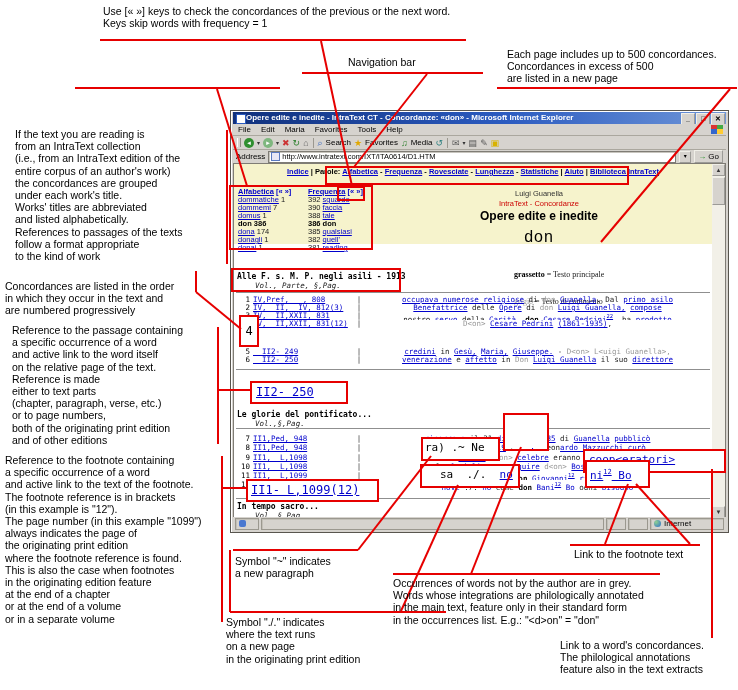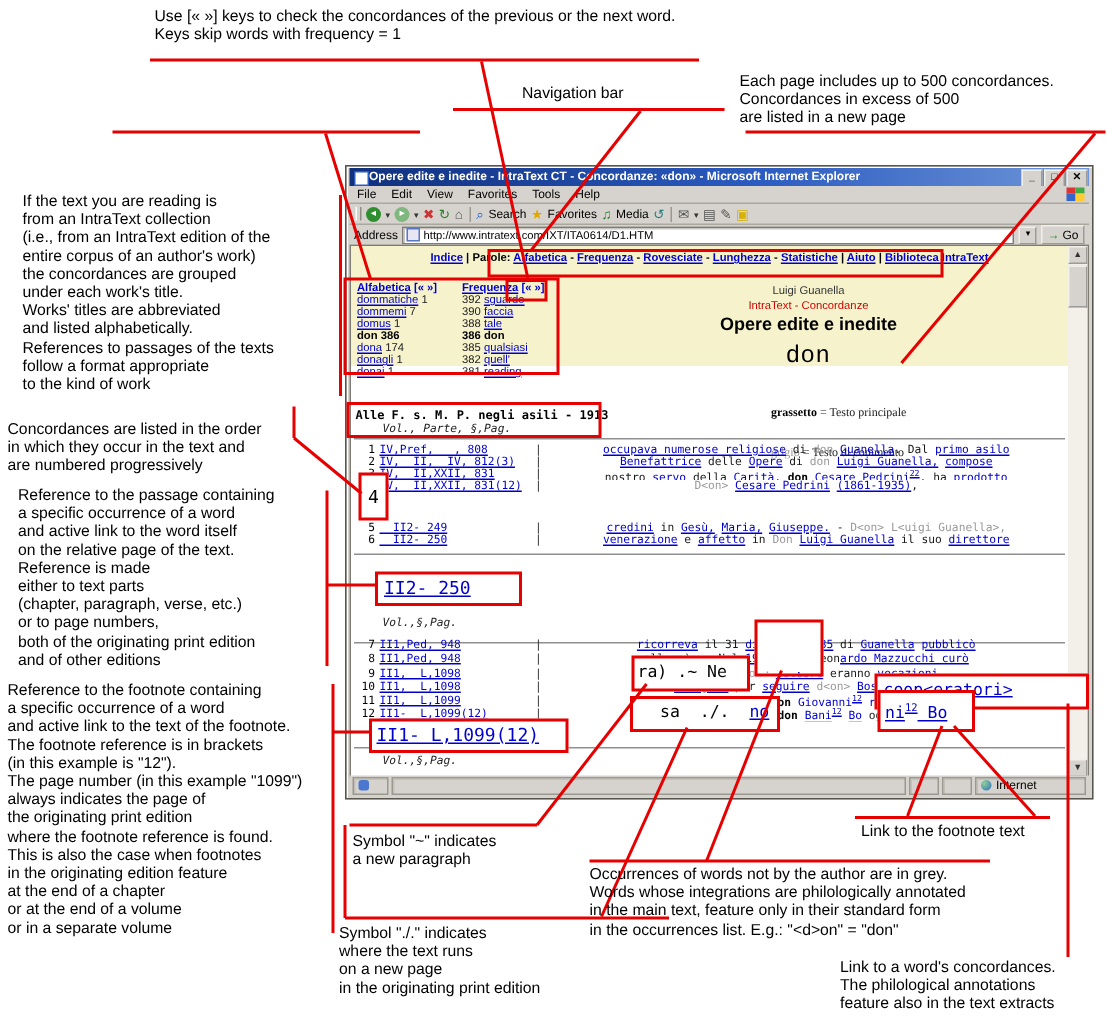--- a/index.html
+++ b/index.html
@@ -110,21 +110,21 @@
   sup.m-lk{font-size:7px}
 </style>
 </head>
 <body>
 
 <div id="canvas">
 
   <div class="ann" style="left:103px;top:5px">Use [« »] keys to check the concordances of the previous or the next word.
 Keys skip words with frequency = 1</div>
   <div class="ann" style="left:348px;top:56px">Navigation bar</div>
-  <div class="ann" style="left:493px;top:48px">Each page includes up to 500 concordances.
+  <div class="ann" style="left:507px;top:48px">Each page includes up to 500 concordances.
 Concordances in excess of 500
 are listed in a new page</div>
   <div class="ann" style="left:15px;top:128px">If the text you are reading is
 from an IntraText collection
 (i.e., from an IntraText edition of the
 entire corpus of an author's work)
 the concordances are grouped
 under each work's title.
 Works' titles are abbreviated
 and listed alphabetically.
@@ -180,21 +180,21 @@
       <span class="tbtns">
         <span class="tbtn">_</span>
         <span class="tbtn">□</span>
         <span class="tbtn">✕</span>
       </span>
     </div>
     <div id="menubar">
       <span id="menu-items" style="display:flex">
           <span class="menu-item">File</span>
           <span class="menu-item">Edit</span>
-          <span class="menu-item">View</span>
+          <span class="menu-item">Maria</span>
           <span class="menu-item">Favorites</span>
           <span class="menu-item">Tools</span>
           <span class="menu-item">Help</span>
         </span>
       <span id="ie-logo">
           <i></i>
           <i></i>
           <i></i>
           <i></i>
         </span>
@@ -285,29 +285,31 @@
             <div class="row"><span class="rnum">1</span><span class="rref lk">IV,Pref,   , 808</span><span class="rpipe">|</span><span class="rtxt"><span class="lk">occupava numerose religiose</span><span class="pl"> di </span><span class="gy">don</span><span class="pl"> </span><span class="lk">Guanella</span><span class="pl">. Dal </span><span class="lk">primo asilo</span></span></div>
             <div class="row"><span class="rnum">2</span><span class="rref lk">IV,  II,  IV, 812(3)</span><span class="rpipe">|</span><span class="rtxt"><span class="lk">Benefattrice</span><span class="pl"> delle </span><span class="lk">Opere</span><span class="pl"> di </span><span class="gy">don</span><span class="pl"> </span><span class="lk">Luigi Guanella,</span><span class="pl"> </span><span class="lk">compose</span></span></div>
             <div class="row"><span class="rnum">3</span><span class="rref lk">IV,  II,XXII, 831</span><span class="rpipe">|</span><span class="rtxt"><span class="pl">nostro </span><span class="lk">servo</span><span class="pl"> della </span><span class="lk">Carità,</span><span class="pl"> </span><span class="bd">don</span><span class="pl"> </span><span class="lk">Cesare Pedrini</span><sup class="lk">22</sup><span class="pl">, ha </span><span class="lk">prodotto</span></span></div>
             <div class="row"><span class="rnum">4</span><span class="rref lk">IV,  II,XXII, 831(12)</span><span class="rpipe">|</span><span class="rtxt"><span class="gy">D&lt;on&gt;</span><span class="pl"> </span><span class="lk">Cesare Pedrini</span><span class="pl"> </span><span class="lk">(1861-1935)</span><span class="pl">,</span></span></div>
           </div>
           <div class="sec sec1">
             <div class="row"><span class="rnum">5</span><span class="rref lk">  II2- 249</span><span class="rpipe">|</span><span class="rtxt"><span class="lk">credini</span><span class="pl"> in </span><span class="lk">Gesù,</span><span class="pl"> </span><span class="lk">Maria,</span><span class="pl"> </span><span class="lk">Giuseppe.</span><span class="pl"> - </span><span class="gy">D&lt;on&gt; L&lt;uigi Guanella&gt;,</span></span></div>
             <div class="row"><span class="rnum">6</span><span class="rref lk">  II2- 250</span><span class="rpipe">|</span><span class="rtxt"><span class="lk">venerazione</span><span class="pl"> e </span><span class="lk">affetto</span><span class="pl"> in </span><span class="gy">Don</span><span class="pl"> </span><span class="lk">Luigi Guanella</span><span class="pl"> il suo </span><span class="lk">direttore</span></span></div>
           </div>
           <div class="sec sec2 tall">
+            <div class="st">Le glorie del pontificato...</div>
             <div class="ss">Vol.,§,Pag.</div>
             <div class="row"><span class="rnum">7</span><span class="rref lk">II1,Ped, 948</span><span class="rpipe">|</span><span class="rtxt"><span class="lk">ricorreva</span><span class="pl"> il 31 </span><span class="lk">dicembre</span><span class="pl"> </span><span class="lk">1885</span><span class="pl"> di </span><span class="lk">Guanella</span><span class="pl"> </span><span class="lk">pubblicò</span></span></div>
             <div class="row"><span class="rnum">8</span><span class="rref lk">II1,Ped, 948</span><span class="rpipe">|</span><span class="rtxt"><span class="pl">all</span><span class="lk">ora</span><span class="pl">) .~ Nel </span><span class="lk">19</span><span class="pl">  </span><span class="gy">d&lt;on&gt;</span><span class="pl"> Leon</span><span class="lk">ardo Mazzucchi curò</span></span></div>
             <div class="row"><span class="rnum">9</span><span class="rref lk">II1,  L,1098</span><span class="rpipe">|</span><span class="rtxt"><span class="pl">a </span><span class="lk">eranno</span><span class="pl"> </span><span class="gy">d&lt;on&gt;</span><span class="pl"> </span><span class="lk">celebre</span><span class="pl"> eranno </span><span class="lk">vocazioni</span></span></div>
             <div class="row"><span class="rnum">10</span><span class="rref lk">II1,  L,1098</span><span class="rpipe">|</span><span class="rtxt"><span class="pl">la </span><span class="lk">famiglia</span><span class="pl"> per </span><span class="lk">seguire</span><span class="pl"> </span><span class="gy">d&lt;on&gt;</span><span class="pl"> </span><span class="lk">Bosco</span><span class="pl">, si donno</span></span></div>
             <div class="row"><span class="rnum">11</span><span class="rref lk">II1,  L,1099</span><span class="rpipe">|</span><span class="rtxt"><span class="lk">evangelo</span><span class="pl"> e il </span><span class="bd">don</span><span class="pl"> </span><span class="lk">Giovanni</span><sup class="lk">12</sup><span class="pl"> </span><span class="lk">risuona</span><span class="pl"> in</span></span></div>
             <div class="row"><span class="rnum">12</span><span class="rref lk">II1-  L,1099(12)</span><span class="rpipe">|</span><span class="rtxt"><span class="lk">nove</span><span class="pl"> ./. </span><span class="lk">no</span><span class="pl"> come </span><span class="bd">don</span><span class="pl"> </span><span class="lk">Bani</span><sup class="lk">12</sup><span class="pl"> </span><span class="lk">Bo</span><span class="pl"> ogni </span><span class="lk">bisogno</span></span></div>
           </div>
           <div class="sec sec3">
+            <div class="st">In tempo sacro...</div>
             <div class="ss">Vol.,§,Pag.</div>
           </div>
         </div>
 
       <div id="scrollbar">
         <div class="sb-arrow" id="sb-up">▲</div>
         <div id="sb-thumb"></div>
         <div class="sb-arrow" id="sb-down">▼</div>
       </div>
     </div>

